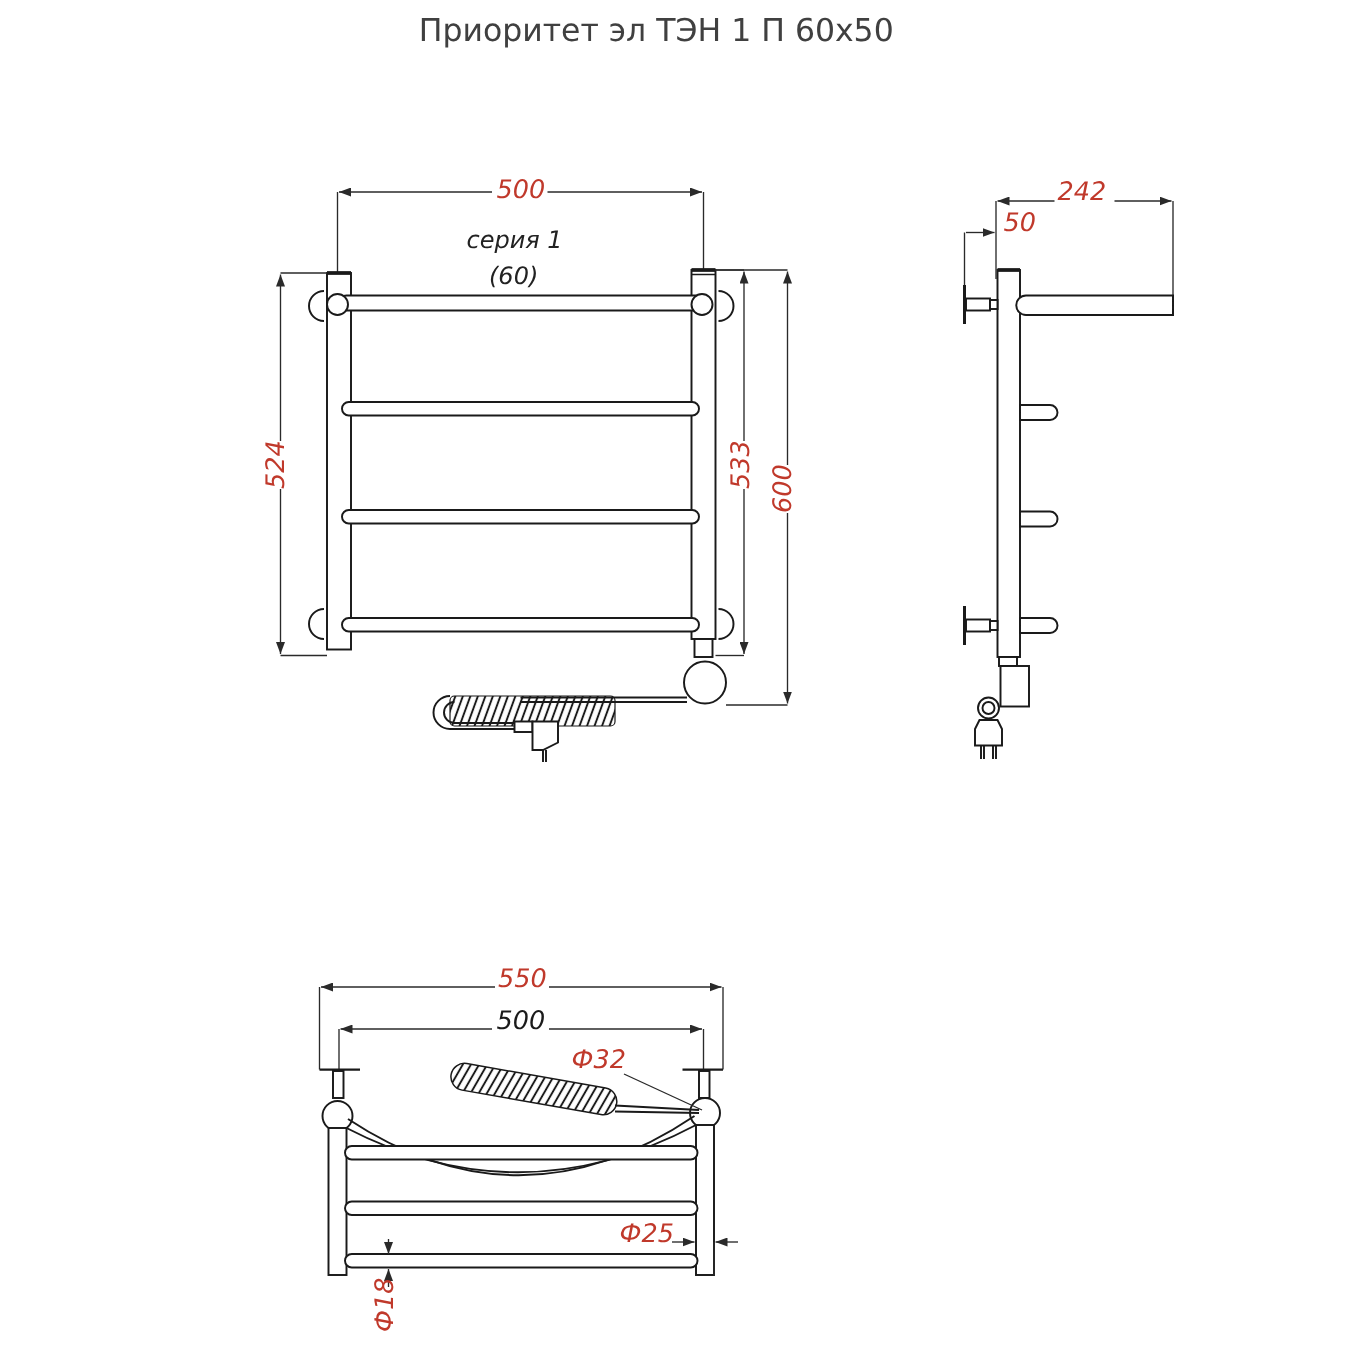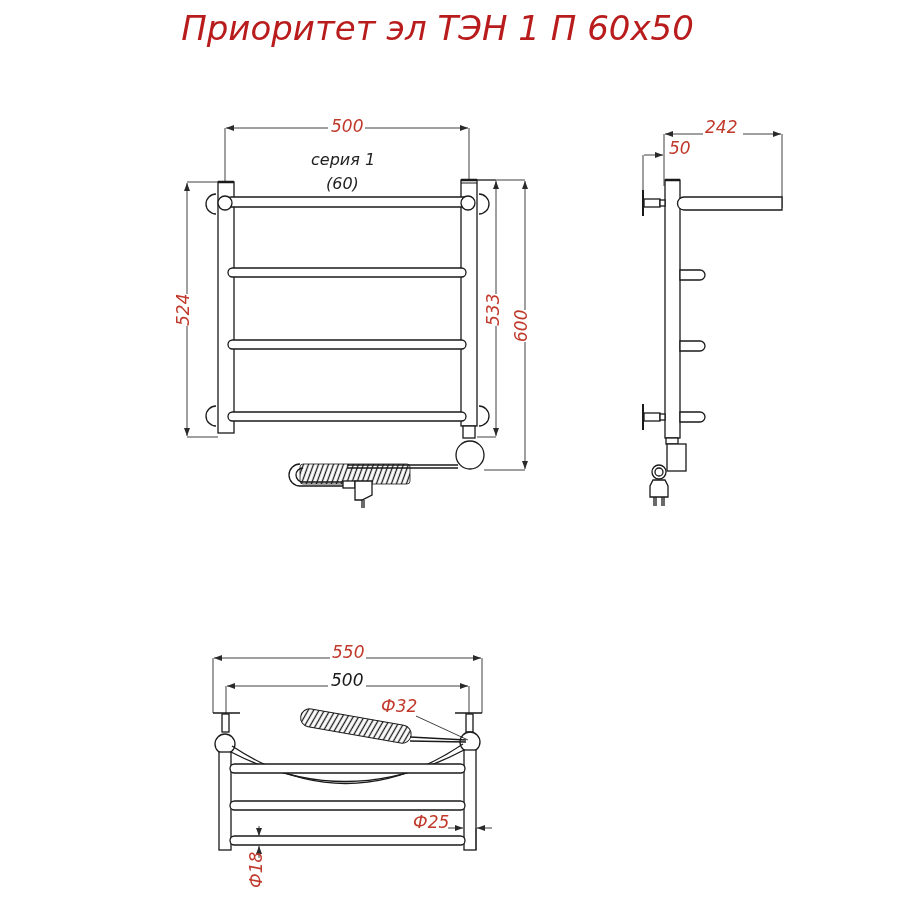--- a/index.html
+++ b/index.html
@@ -1,19 +1,19 @@
 <!DOCTYPE html>
 <html><head>
 <meta charset="utf-8">
 <style>
   html, body { margin: 0; padding: 0; background: #ffffff; }
   body { width: 900px; height: 900px; position: relative; overflow: hidden; }
   .title {
     position: absolute; left: 0; top: 8px; width: 875px; text-align: center;
-    font-family: "DejaVu Sans", sans-serif; font-size: 34px; color: #b91c1c; font-style: italic;
+    font-family: "DejaVu Sans", sans-serif; font-size: 21px; color: #404040;
   }
   svg { position: absolute; left: 0; top: 0; }
   .ln { stroke: #1a1a1a; stroke-width: 1.3; fill: none; }
   .lnw { stroke: #1a1a1a; stroke-width: 1.3; fill: #ffffff; }
   .dim { stroke: #2a2a2a; stroke-width: 0.9; fill: none; }
   .dimtxt { font-family: "DejaVu Sans", sans-serif; font-style: italic; font-size: 17px; }
   .note { font-family: "DejaVu Sans", sans-serif; font-style: italic; font-size: 16px; fill: #222222; }
 </style>
 </head>
 <body>

